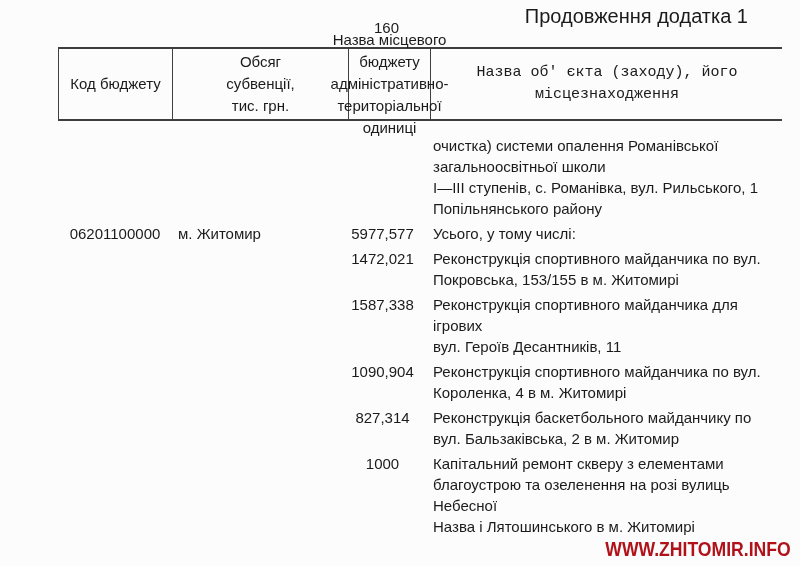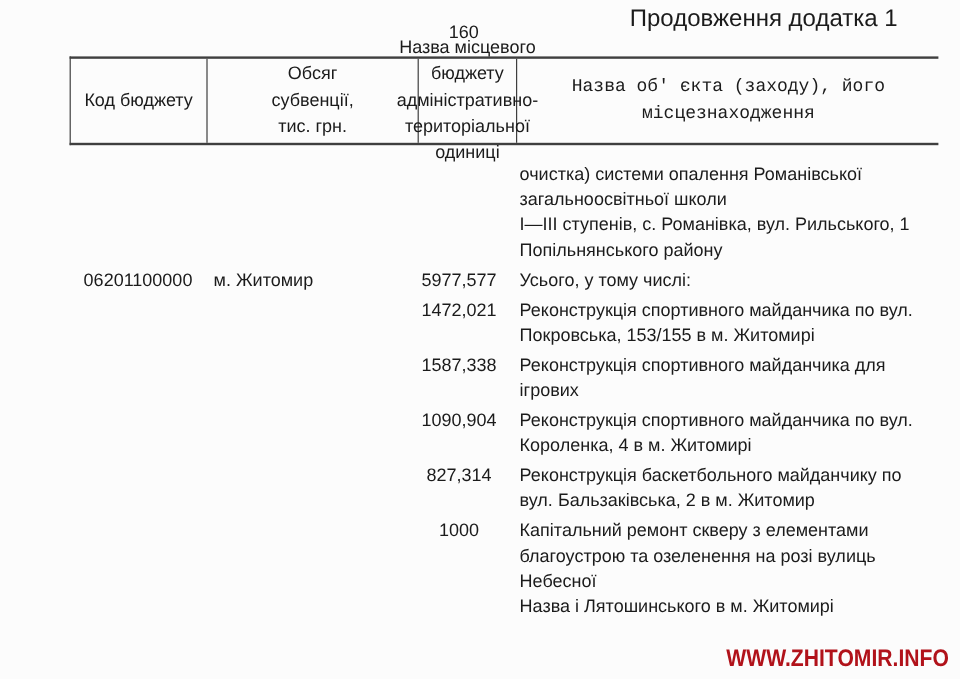--- a/index.html
+++ b/index.html
@@ -107,20 +107,21 @@
         <div class="cell-desc">
           <div>Реконструкція спортивного майданчика по вул.</div>
           <div>Покровська, 153/155 в м. Житомирі</div>
         </div>
       </div>
 
       <div class="row">
         <div class="cell-amount">1587,338</div>
         <div class="cell-desc">
           <div>Реконструкція спортивного майданчика для ігрових</div>
+          <div>вул. Героїв Десантників, 11</div>
         </div>
       </div>
 
       <div class="row">
         <div class="cell-amount">1090,904</div>
         <div class="cell-desc">
           <div>Реконструкція спортивного майданчика по вул.</div>
           <div>Короленка, 4 в м. Житомирі</div>
         </div>
       </div>

